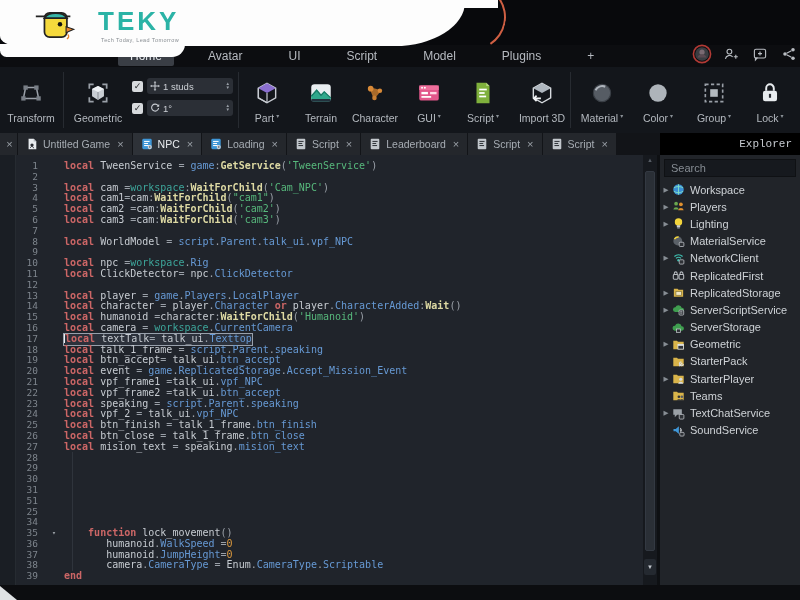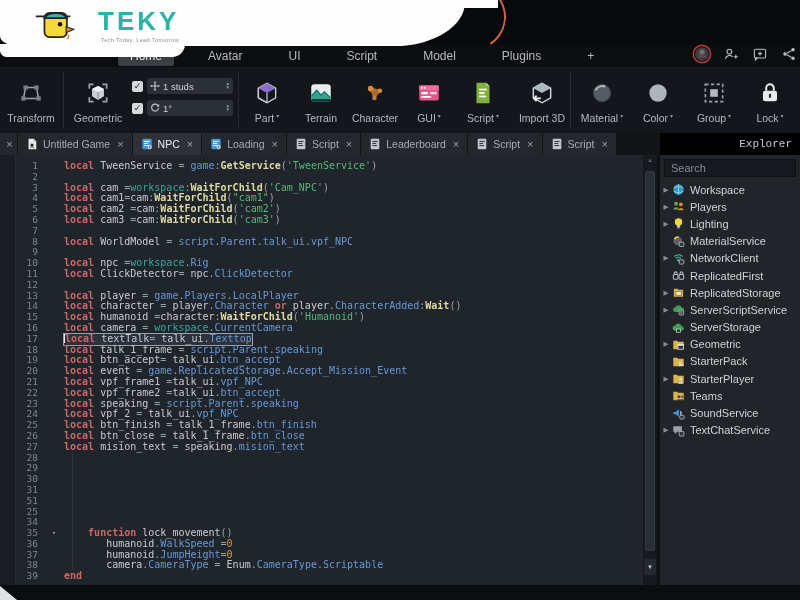--- a/index.html
+++ b/index.html
@@ -811,39 +811,39 @@
               <svg viewBox="0 0 14 14">
                 <path d="M1.4 3h4l1 1h6.2v8H1.4z" fill="#d9b44a"></path>
                 <circle cx="7.4" cy="8.4" r="1.4" fill="#2e3136"></circle>
                 <circle cx="10.6" cy="8.4" r="1.4" fill="#565c64"></circle>
                 <path d="M5.2 12.6a2.4 2.4 0 0 1 4.4 0zM8.4 12.6a2.4 2.4 0 0 1 4.4 0z" fill="#2e3136"></path>
               </svg>
             </span>
             <span class="xlabel">Teams</span>
           </div>
           <div class="xrow">
+            <span class="xarrow">▶</span>
+            <span class="xicon">
+              <svg viewBox="0 0 14 14">
+                <path d="M1.4 2.4h9.2v6h-5L3 11V8.4H1.4z" fill="#9aa0a6"></path>
+                <rect x="7.8" y="8" width="5" height="5" rx="1" fill="#2e3136" stroke="#c9cdd2" stroke-width=".8"></rect>
+              </svg>
+            </span>
+            <span class="xlabel">TextChatService</span>
+          </div>
+          <div class="xrow">
             <span class="xarrow"></span>
             <span class="xicon">
               <svg viewBox="0 0 14 14">
                 <path d="M1.6 5.4h2.4L7.4 2.4v8.4L4 7.8H1.6z" fill="#3f97d8"></path>
                 <path d="M9 4.2a3.6 3.6 0 0 1 0 5M9 5.9a1.7 1.7 0 0 1 0 1.6" stroke="#d8dce0" stroke-width="1" fill="none"></path>
                 <rect x="8.4" y="9" width="4.6" height="4" rx="1" fill="#2e3136" stroke="#c9cdd2" stroke-width=".8"></rect>
               </svg>
             </span>
             <span class="xlabel">SoundService</span>
           </div>
-          <div class="xrow">
-            <span class="xarrow">▶</span>
-            <span class="xicon">
-              <svg viewBox="0 0 14 14">
-                <path d="M1.4 2.4h9.2v6h-5L3 11V8.4H1.4z" fill="#9aa0a6"></path>
-                <rect x="7.8" y="8" width="5" height="5" rx="1" fill="#2e3136" stroke="#c9cdd2" stroke-width=".8"></rect>
-              </svg>
-            </span>
-            <span class="xlabel">TextChatService</span>
-          </div>
         </div>
     </div>
   </div>
 
   <div class="bottom-strip"></div>
   <div class="corner-tri"></div>
 </div>
 
 </body></html>

